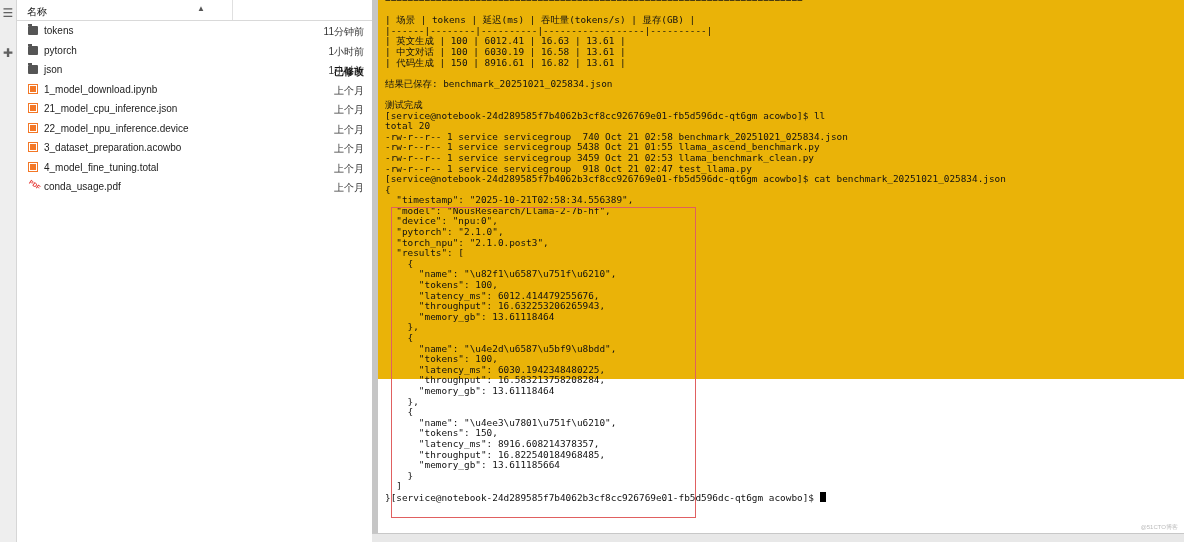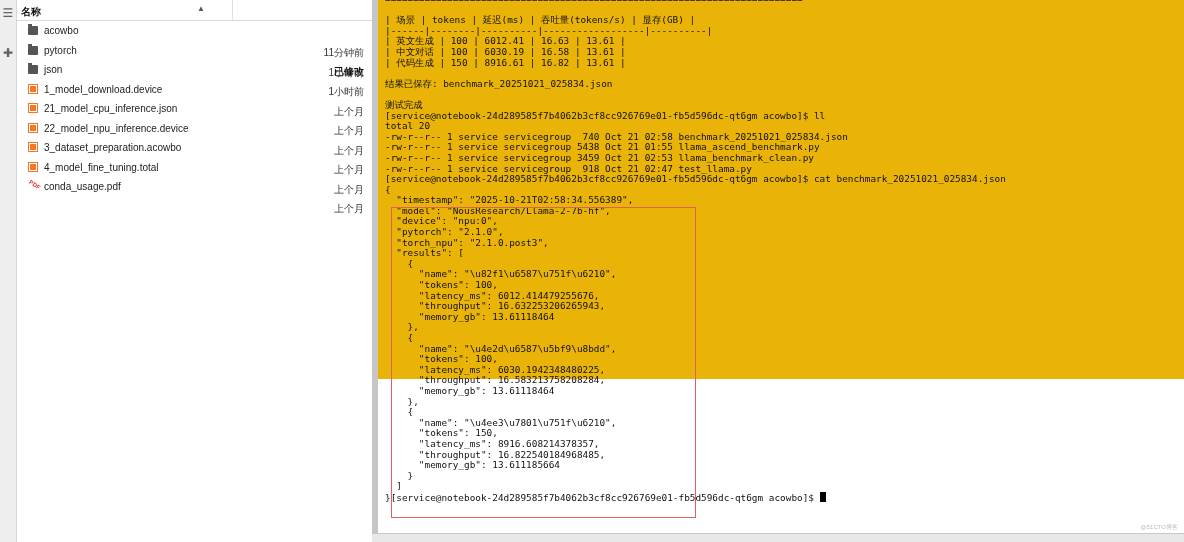--- a/index.html
+++ b/index.html
@@ -1,28 +1,28 @@
 <!DOCTYPE html>
 <html><head>
 <meta charset="utf-8">
 <style>
   html, body { margin:0; padding:0; }
   body { width:1184px; height:542px; overflow:hidden; background:#fff; position:relative; font-family:"Liberation Sans", sans-serif; }
   .iconbar { position:absolute; left:0; top:0; width:16px; height:542px; background:#eeeeee; border-right:1px solid #d6d6d6; }
   .iconbar .ic { position:absolute; left:1px; width:14px; text-align:center; color:#616161; font-size:12px; line-height:14px; }
   .filebrowser { position:absolute; left:17px; top:0; width:355px; height:542px; background:#fff; }
   .fb-header { position:relative; height:20px; border-bottom:1px solid #d9d9d9; font-size:10px; color:#111; }
-  .fb-header .col-name { position:absolute; left:4px; top:5px; font-weight:bold; }
+  .fb-header .col-name { position:absolute; left:10px; top:5px; font-weight:normal; }
   .fb-header .sort { position:absolute; left:180px; top:4px; font-size:8px; color:#555; }
   .fb-header .sep { position:absolute; left:215px; top:0; width:1px; height:20px; background:#e0e0e0; }
   .fb-header .col-mod { position:absolute; right:8px; top:17px; font-weight:bold;margin-top:48px; }
   .fb-row { position:relative; height:19.5px; font-size:10px; color:#222; }
   .fb-row .ficon { position:absolute; left:11px; top:5px; width:10px; height:9px; }
   .fb-row .fname { position:absolute; left:27px; top:4px; }
-  .fb-row .fmod { position:absolute; right:8px; top:4px; color:#333;margin-top:21px; }
+  .fb-row .fmod { position:absolute; right:8px; top:4px; color:#333; }
   .folder { background:#555; border-radius:1px; }
   .folder:before { content:""; position:absolute; left:0; top:-2px; width:4px; height:2px; background:#555; }
   .nb { width:8px !important; height:8px !important; border:1px solid #f37726; background:#fff; top:4px !important; }
   .nb:after { content:""; position:absolute; left:1px; top:1px; width:6px; height:6px; background:#f37726; }
   .pdf { color:#e53935; font-size:6px; font-weight:bold; transform:rotate(35deg); top:4px !important; }
   .divider { position:absolute; left:372px; top:0; width:6px; height:542px; background:#c6c6c6; }
   .terminal { position:absolute; left:378px; top:0; right:0; height:379px; background:#eab308; }
   .term-bottom { position:absolute; left:372px; right:0; top:533px; height:9px; background:#e8e8e8; border-top:1px solid #c8c8c8; }
   pre.term { margin:0; position:absolute; left:7px; top:-6px; font-family:"DejaVu Sans Mono", monospace; font-size:9.4px; line-height:10.6px; color:#111; white-space:pre; }
   .jsonbox { position:absolute; left:391px; top:207px; width:303px; height:309px; border:1px solid #e06060; pointer-events:none; }
@@ -40,36 +40,36 @@
 <div class="filebrowser">
   <div class="fb-header">
     <span class="col-name">名称</span>
     <span class="sort">▲</span>
     <span class="sep"></span>
     <span class="col-mod">已修改</span>
   </div>
   <div id="file-list">
       <div class="fb-row">
         <span class="ficon folder"></span>
-        <span class="fname">acowbo</span>
+        <span class="fname">tokens</span>
         <span class="fmod">11分钟前</span>
       </div>
       <div class="fb-row">
         <span class="ficon folder"></span>
         <span class="fname">pytorch</span>
         <span class="fmod">1小时前</span>
       </div>
       <div class="fb-row">
         <span class="ficon folder"></span>
         <span class="fname">json</span>
         <span class="fmod">1小时前</span>
       </div>
       <div class="fb-row">
         <span class="ficon nb"></span>
-        <span class="fname">1_model_download.device</span>
+        <span class="fname">1_model_download.ipynb</span>
         <span class="fmod">上个月</span>
       </div>
       <div class="fb-row">
         <span class="ficon nb"></span>
         <span class="fname">21_model_cpu_inference.json</span>
         <span class="fmod">上个月</span>
       </div>
       <div class="fb-row">
         <span class="ficon nb"></span>
         <span class="fname">22_model_npu_inference.device</span>

